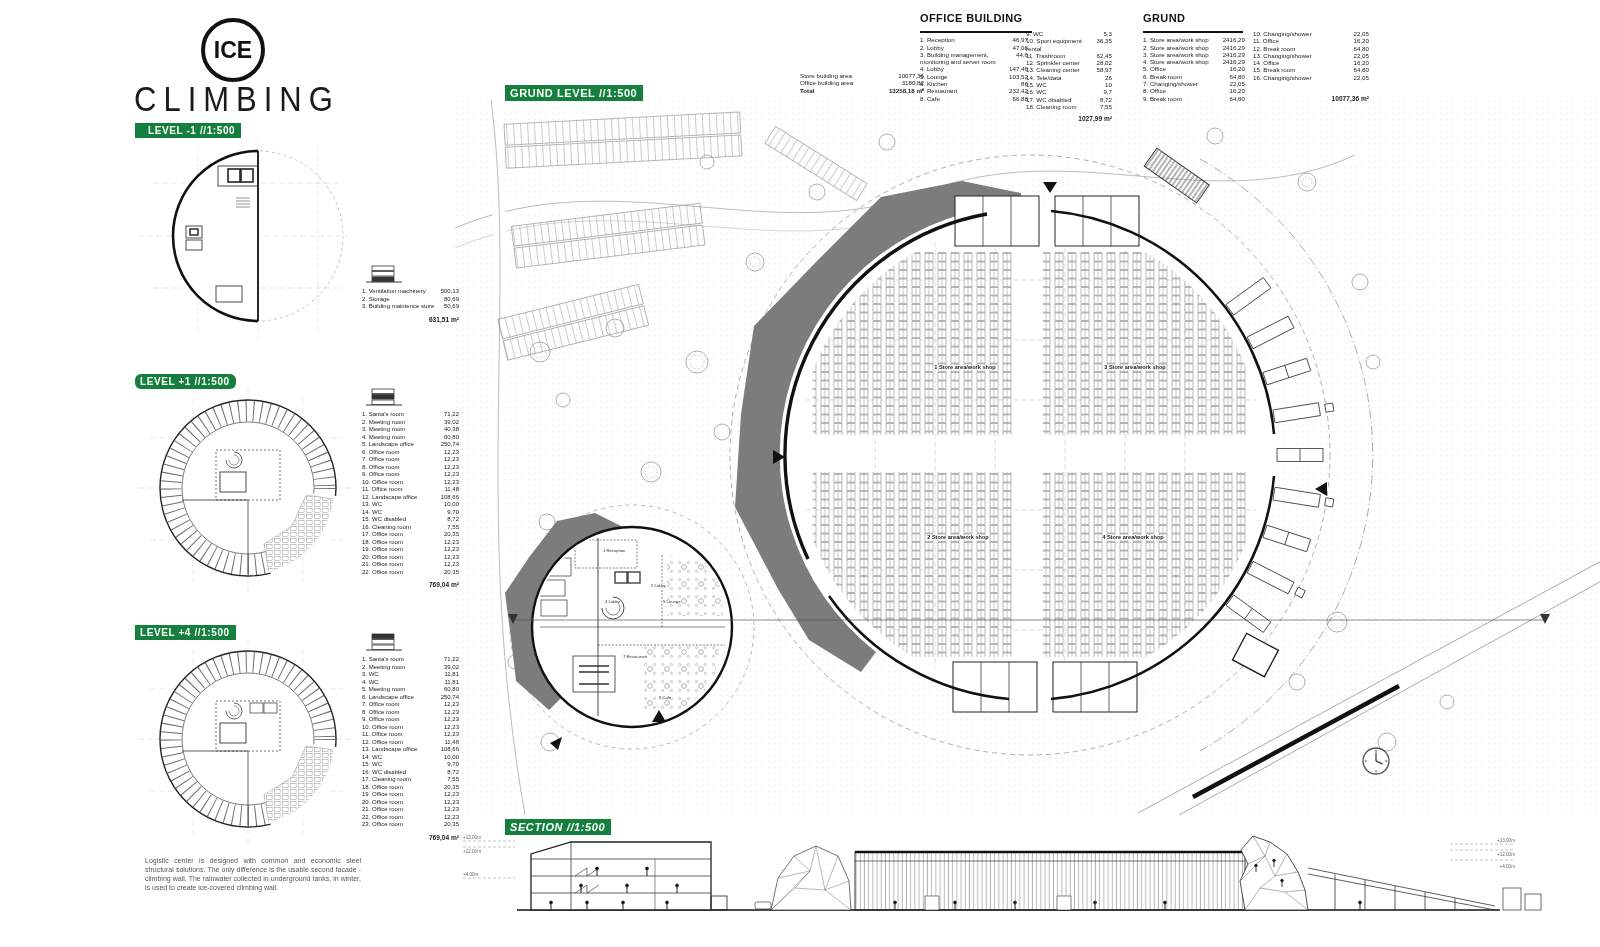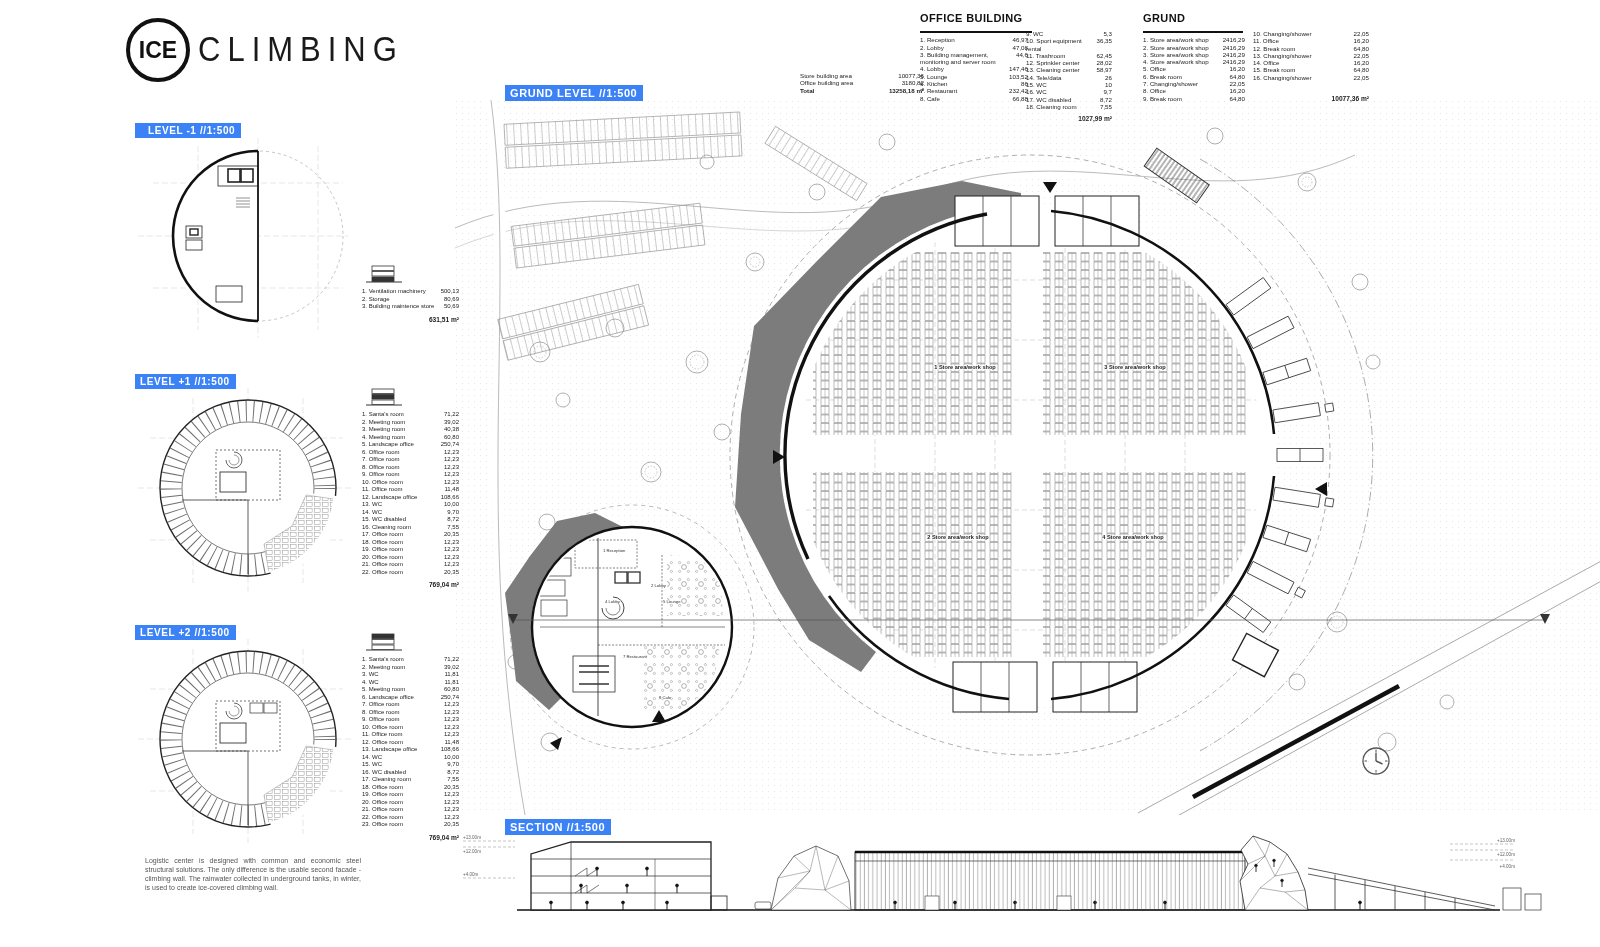--- a/index.html
+++ b/index.html
@@ -1,27 +1,27 @@
 <!DOCTYPE html>
 <html><head>
 <meta charset="utf-8">
 <style>
   html,body{margin:0;padding:0;background:#fff;}
   .sheet{position:relative;width:1600px;height:947px;background:#fff;overflow:hidden;
          font-family:"Liberation Sans",sans-serif;color:#111;}
   .abs{position:absolute;}
   
-  .logo{left:126px;top:18px;display:flex;align-items:center;}
+  .logo{left:126px;top:18px;display:flex;align-items:center;flex-direction:column;}
   .logo-circle{width:56px;height:56px;border:4px solid #111;border-radius:50%;
                display:flex;align-items:center;justify-content:center;
                font-weight:bold;font-size:23px;letter-spacing:0px;}
   .logo-word{font-size:31px;font-weight:400;letter-spacing:7px;margin-left:8px;
              transform:scaleY(1.12);color:#1a1a1a;}
   
-  .blk-label{background:#3b82f6;color:#fff;font-weight:bold;font-size:10px;
+  .blk-label{background:#15803d;color:#fff;font-weight:bold;font-size:10px;
              padding:2px 6px 2px 5px;letter-spacing:.6px;white-space:nowrap;}
   
   .legend{width:97px;font-size:6px;line-height:7.5px;color:#222;}
   .legend .row,.tbl .row{display:flex;justify-content:space-between;align-items:flex-start;}
   .legend .lbl,.tbl .lbl{padding-right:4px;}
   .legend .val,.tbl .val{text-align:right;white-space:nowrap;}
   .legend .total,.tbl .total{font-weight:bold;font-size:6.6px;text-align:right;margin-top:5px;}
   
   .tbl{font-size:6.2px;line-height:7.3px;color:#222;}
   .tbl-title{font-weight:bold;font-size:11px;letter-spacing:.4px;border-bottom:2.5px solid #111;
@@ -87,21 +87,21 @@
           <span class="val">80,69</span>
         </div>
         <div class="row">
           <span class="lbl">3. Building maintence store</span>
           <span class="val">50,69</span>
         </div>
       </div>
     <div class="total">631,51 m²</div>
   </div>
 
-  <div class="abs blk-label" style="left:135px;top:374px;">LEVEL +1  //1:500</div>
+  <div class="abs blk-label" style="left:135px;top:374px;border-radius:6px;">LEVEL +1  //1:500</div>
   <svg class="abs" style="left:138px;top:388px;" width="215" height="205" viewBox="0 0 215 205">
     <g stroke="#ccc" stroke-width="0.5" stroke-dasharray="6 3">
       <line x1="110" y1="0" x2="110" y2="205"></line>
         <line x1="0" y1="100" x2="215" y2="100"></line>
       <line x1="55" y1="10" x2="55" y2="195"></line>
         <line x1="165" y1="10" x2="165" y2="195"></line>
       <line x1="12" y1="50" x2="205" y2="50"></line>
         <line x1="12" y1="152" x2="205" y2="152"></line>
     </g>
     <circle cx="110" cy="100" r="88" fill="#fff" stroke="#222" stroke-width="1.4"></circle>
@@ -220,21 +220,21 @@
           <span class="val">12,23</span>
         </div>
         <div class="row">
           <span class="lbl">22. Office room</span>
           <span class="val">20,35</span>
         </div>
       </div>
     <div class="total">769,04 m²</div>
   </div>
 
-  <div class="abs blk-label" style="left:135px;top:625px;">LEVEL +2  //1:500</div>
+  <div class="abs blk-label" style="left:135px;top:625px;">LEVEL +4  //1:500</div>
   <svg class="abs" style="left:138px;top:639px;" width="215" height="205" viewBox="0 0 215 205">
     <g stroke="#ccc" stroke-width="0.5" stroke-dasharray="6 3">
       <line x1="110" y1="0" x2="110" y2="205"></line>
         <line x1="0" y1="100" x2="215" y2="100"></line>
       <line x1="55" y1="10" x2="55" y2="195"></line>
         <line x1="165" y1="10" x2="165" y2="195"></line>
       <line x1="12" y1="50" x2="205" y2="50"></line>
         <line x1="12" y1="152" x2="205" y2="152"></line>
     </g>
     <circle cx="110" cy="100" r="88" fill="#fff" stroke="#222" stroke-width="1.4"></circle>
@@ -795,21 +795,21 @@
         <line x1="921" y1="649.5" x2="921" y2="652"></line>
           <line x1="921" y1="670" x2="921" y2="672.5"></line>
         <line x1="909.5" y1="661" x2="912" y2="661"></line>
           <line x1="930" y1="661" x2="932.5" y2="661"></line>
       </g>
       <line x1="921" y1="661" x2="921" y2="652.5" stroke-width="1.4"></line>
       <line x1="921" y1="661" x2="927.5" y2="664" stroke-width="1.4"></line>
     </g>
   </svg>
 
-  <div class="abs blk-label" style="left:505px;top:819px;font-size:11px;">SECTION //1:500</div>
+  <div class="abs blk-label" style="left:505px;top:819px;font-size:11px;font-style:italic;">SECTION //1:500</div>
   <svg class="abs" style="left:455px;top:826px;" width="1150" height="100" viewBox="0 0 1150 100">
     <defs>
       <pattern id="mull" width="4.2" height="60" patternUnits="userSpaceOnUse">
         <line x1="2" y1="0" x2="2" y2="60" stroke="#555" stroke-width="0.45"></line>
       </pattern>
     </defs>
 
     <g>
       <line x1="8" y1="15" x2="60" y2="15" stroke="#888" stroke-width="0.5" stroke-dasharray="3 2"></line>
       <line x1="8" y1="21" x2="60" y2="21" stroke="#888" stroke-width="0.5" stroke-dasharray="3 2"></line>

